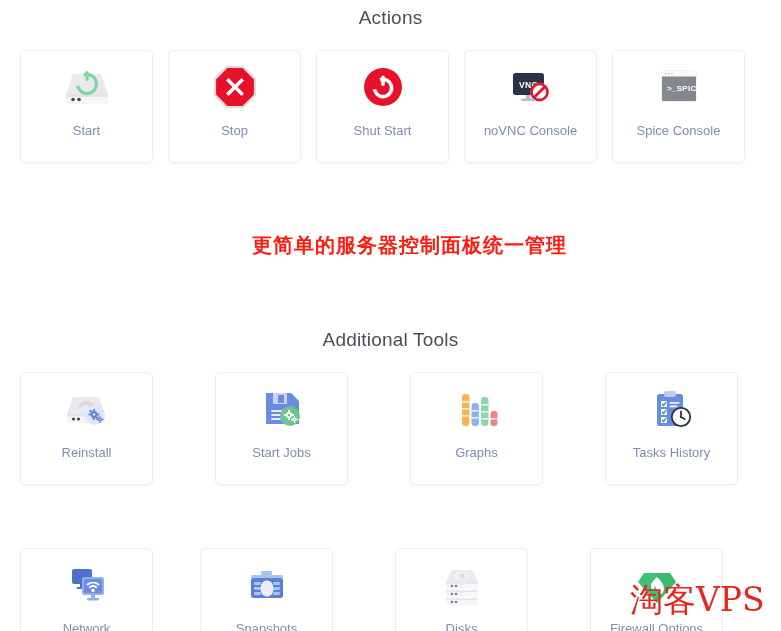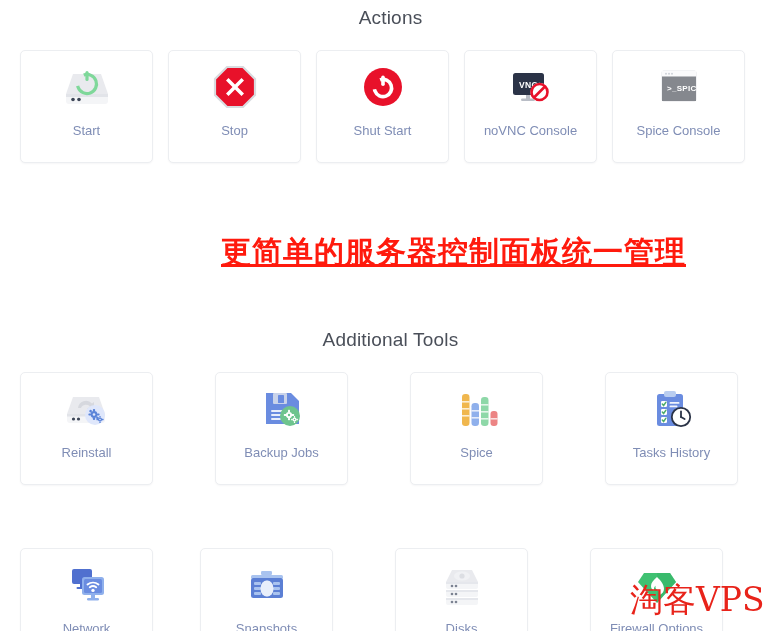--- a/index.html
+++ b/index.html
@@ -63,29 +63,28 @@
     text-align:center;
     line-height:15px;
     width:100%;
     white-space:nowrap;
   }
   svg{display:block;}
 
   
   .promo{
     position:absolute;
-    left:221px;
+    left:252px;
     top:232px;
-    font-size:30px;
+    font-size:20px;
     color:#ff1a0d;
     font-family:"DejaVu Sans", sans-serif;
     font-weight:700;
     letter-spacing:1px;
     white-space:nowrap;
-    text-decoration:underline;
   }
   .watermark{
     position:absolute;
     left:630px;
     top:578px;
     font-size:33px;
     color:#e8231a;
     font-family:"DejaVu Serif", serif;
     font-weight:400;
     white-space:nowrap;
@@ -234,21 +233,21 @@
           <g fill="#ffffff" transform="translate(36.5,33.5)">
             <circle cx="0" cy="0" r="2"></circle>
             <rect x="-0.65" y="-3.4" width="1.3" height="1.6" rx="0.5"></rect>
             <rect x="-0.65" y="1.8" width="1.3" height="1.6" rx="0.5"></rect>
             <rect x="-3.4" y="-0.65" width="1.6" height="1.3" rx="0.5"></rect>
             <rect x="1.8" y="-0.65" width="1.6" height="1.3" rx="0.5"></rect>
           </g>
           <circle cx="36.5" cy="33.5" r="0.75" fill="#6ec48e"></circle>
         </svg>
       </div>
-      <div class="label">Backup Jobs</div>
+      <div class="label">Start Jobs</div>
     </div>
 
     <div class="card">
       <div class="icon-wrap">
         <svg width="46" height="46" viewBox="0 0 46 46">
           <g>
             <rect x="8" y="8" width="7.5" height="32" rx="3.2" fill="#f0b74e"></rect>
             <rect x="8" y="15" width="7.5" height="1.6" fill="#ffffff" opacity=".75"></rect>
             <rect x="8" y="22" width="7.5" height="1.6" fill="#ffffff" opacity=".75"></rect>
             <rect x="8" y="29" width="7.5" height="1.6" fill="#ffffff" opacity=".75"></rect>
@@ -263,21 +262,21 @@
             <rect x="27" y="18" width="7.5" height="1.6" fill="#ffffff" opacity=".75"></rect>
             <rect x="27" y="25" width="7.5" height="1.6" fill="#ffffff" opacity=".75"></rect>
             <rect x="27" y="32" width="7.5" height="1.6" fill="#ffffff" opacity=".75"></rect>
           </g>
           <g>
             <rect x="36.5" y="25" width="7" height="15" rx="3" fill="#ec8484"></rect>
             <rect x="36.5" y="32" width="7" height="1.6" fill="#ffffff" opacity=".75"></rect>
           </g>
         </svg>
       </div>
-      <div class="label">Spice</div>
+      <div class="label">Graphs</div>
     </div>
 
     <div class="card">
       <div class="icon-wrap">
         <svg width="48" height="46" viewBox="0 0 48 46">
           <rect x="9" y="8" width="26" height="32" rx="2.5" fill="#6a8ce0"></rect>
           <rect x="16" y="5" width="12" height="6" rx="2" fill="#b9cdf0"></rect>
           <g fill="#ffffff">
             <rect x="13" y="15" width="6" height="6" rx="1.2"></rect>
             <rect x="13" y="23" width="6" height="6" rx="1.2"></rect>

